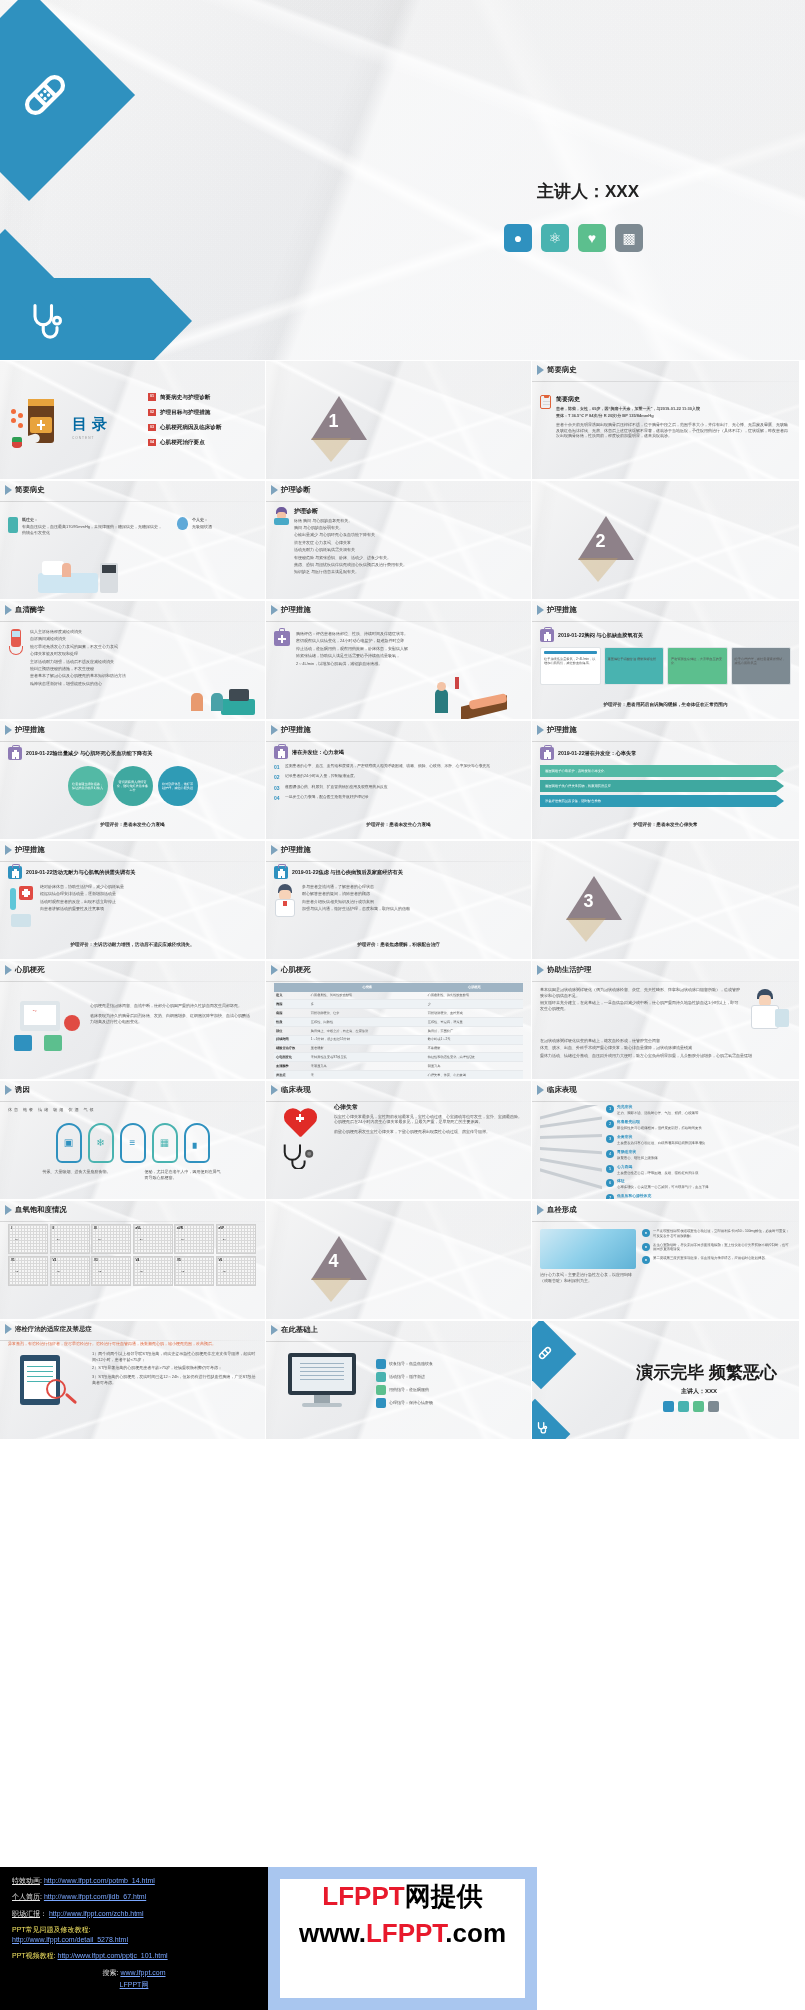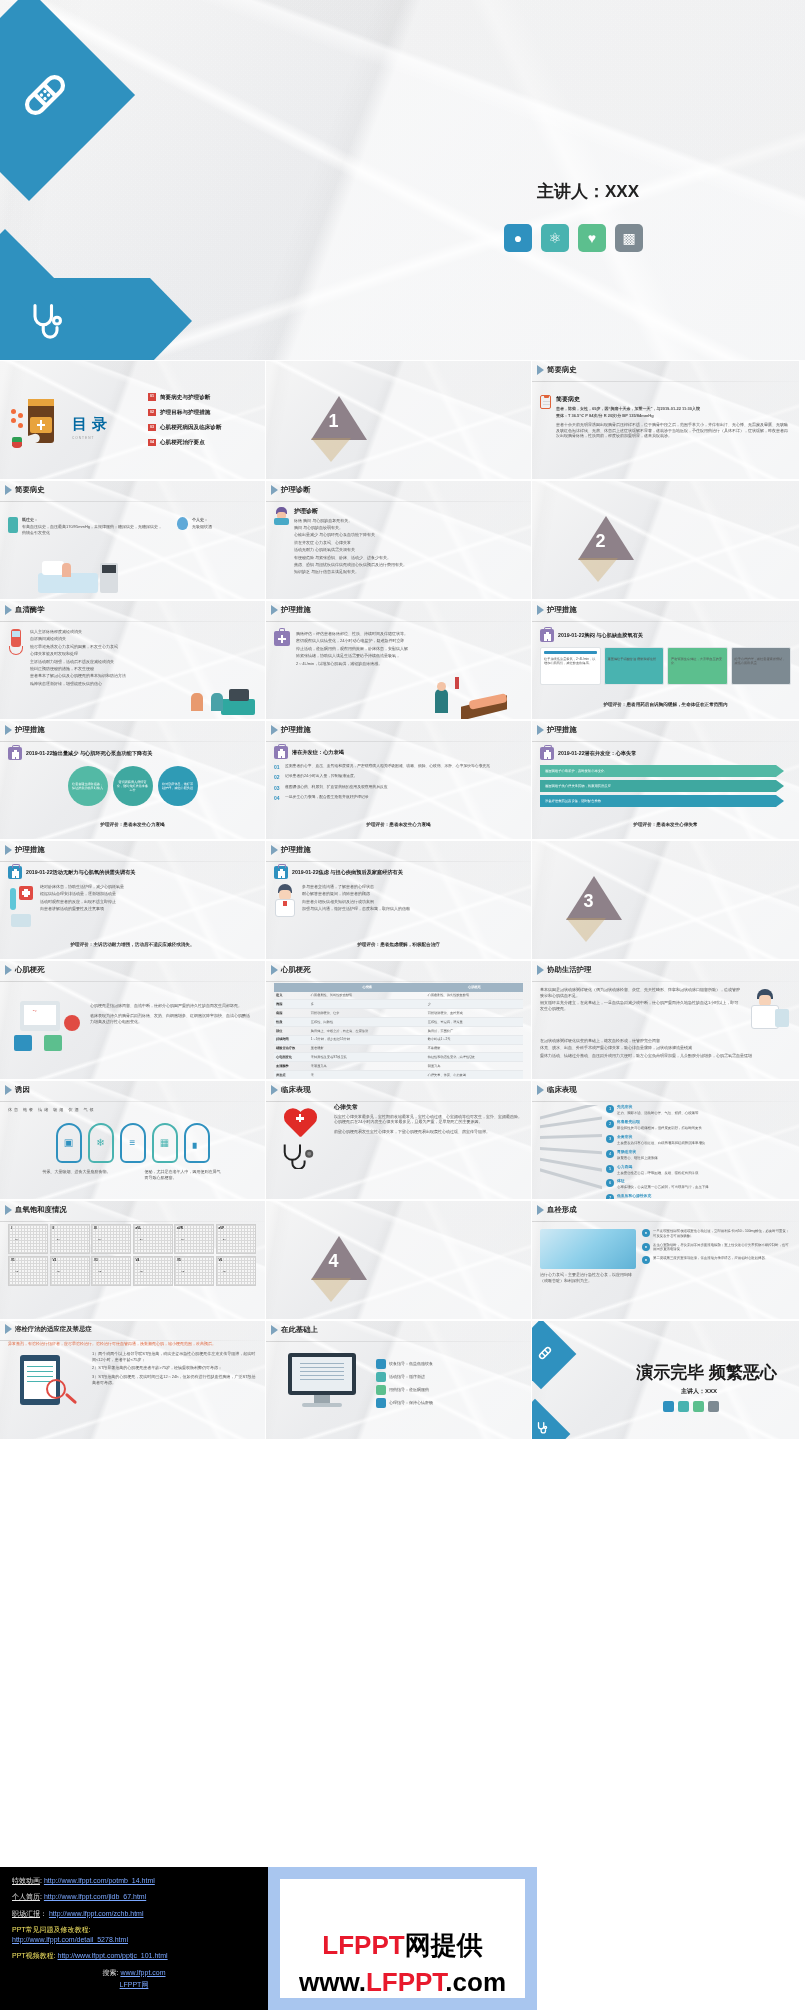--- a/index.html
+++ b/index.html
@@ -161,21 +161,21 @@
   #links{width:268px;height:143px;background:#000;color:#fff;padding:9px 12px;font-size:7px;
       line-height:1.35;}
   #links .row{margin-bottom:7px;}
   #links .lab{color:#e8e8e8;}
   #links a{color:#7aa7ff;text-decoration:underline;word-break:break-all;}
   #links .ylw{color:#f5e663;}
   #links .ctr{text-align:center;margin-top:3px;}
   #mark{width:269px;height:143px;background:#a9c6ef;display:flex;align-items:center;
       justify-content:center;}
   #mark .inner{width:245px;height:119px;background:#fff;display:flex;flex-direction:column;
-      align-items:center;justify-content:flex-end;gap:4px;}
+      align-items:center;justify-content:flex-start;gap:4px;}
   #mark .l1{font-size:26px;font-weight:bold;}
   #mark .l2{font-size:26px;font-weight:bold;}
   .red{color:#e8192c;}
   #blank{flex:1;background:#fff;}
 </style>
 </head>
 <body>
 
 <div id="hero">
   <div class="poly"></div>

